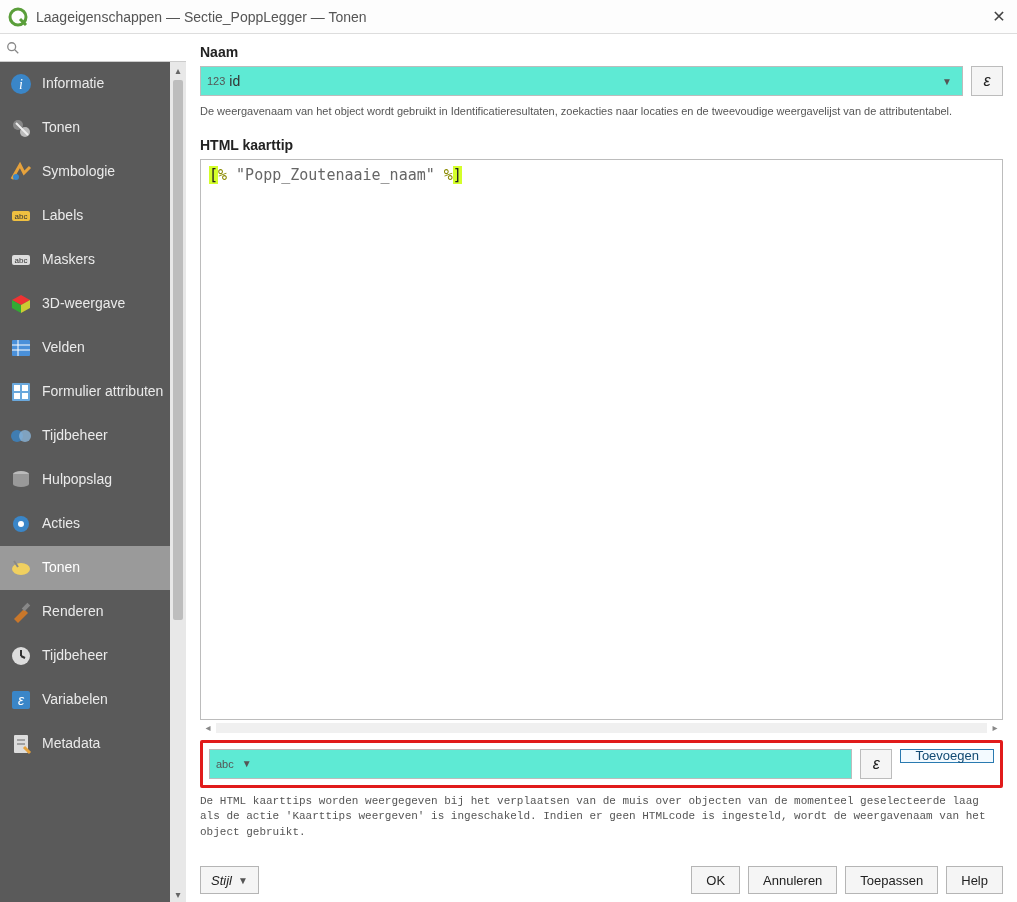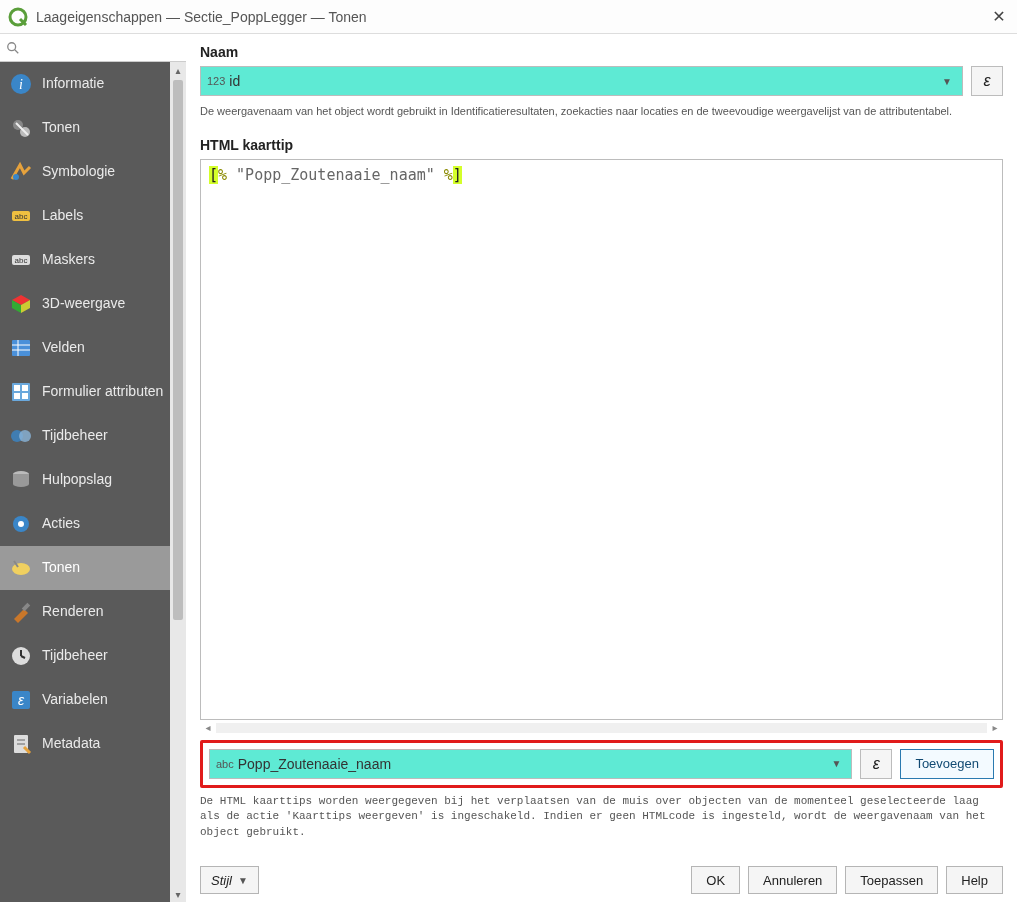--- a/index.html
+++ b/index.html
@@ -142,21 +142,21 @@
     padding: 6px;
     display: flex; gap: 8px; align-items: stretch;
     margin-top: 4px;
   }
   .insert-row .combo { height: 30px; }
   .insert-btn {
     border: 1px solid #2a7ab0;
     background: #f3faff;
     color: #114a73;
     padding: 0 14px;
-    height: 30px;
+    height: 14px;
     display: inline-flex; align-items: center; justify-content: center;
     cursor: pointer;
     font-size: 13px;
   }
   .footer {
     display: flex; align-items: center;
     gap: 8px;
     padding-top: 8px;
     margin-top: auto;
   }
@@ -393,21 +393,20 @@
 
     <div class="hscroll">
       <div class="arrow">◂</div>
       <div class="track"></div>
       <div class="arrow">▸</div>
     </div>
 
     <div class="insert-row">
       <div class="combo">
         <span class="prefix">abc</span>
-        <span class="value">Popp_Zoutenaaie_naam</span>
         <span class="caret">▼</span>
       </div>
       <div class="eps-btn">
         <span>ε</span>
       </div>
       <div class="insert-btn">
         <span>Toevoegen</span>
       </div>
     </div>
 

